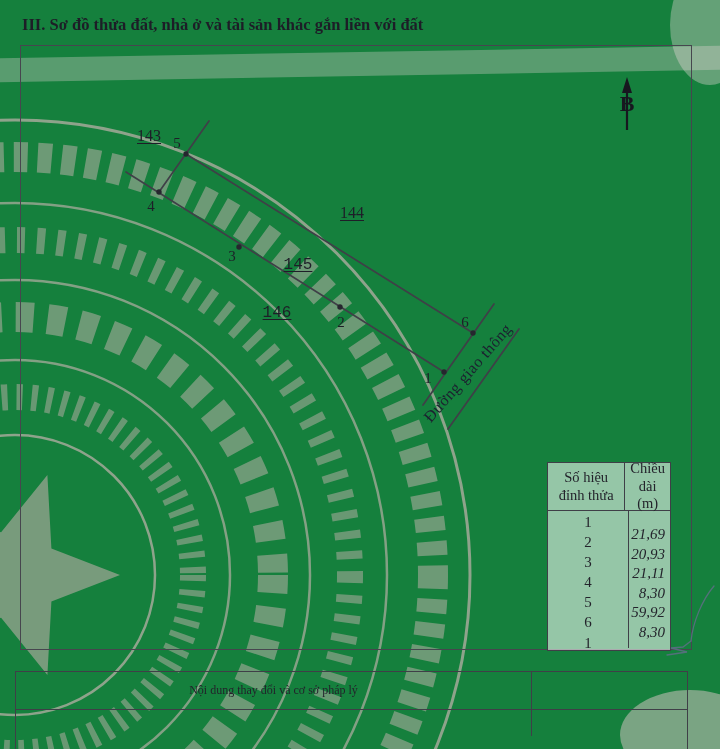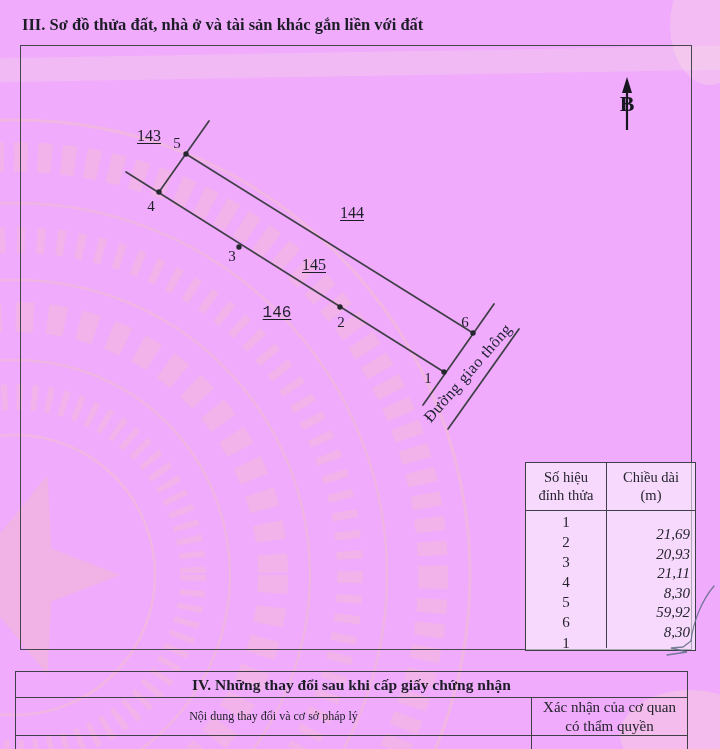--- a/index.html
+++ b/index.html
@@ -1,19 +1,19 @@
 <!DOCTYPE html>
 <html><head>
 <meta charset="utf-8">
 <style>
   * { margin:0; padding:0; box-sizing:border-box; }
   html,body { background:#ffffff; }
   .page {
     position:relative; width:720px; height:749px; overflow:hidden;
-    background:#f0abfc; color:#23232b;
+    background:#15803d; color:#23232b;
     font-family:"Liberation Serif","DejaVu Serif",serif;
   }
   .wm { position:absolute; left:0; top:0; z-index:0; pointer-events:none; }
   .pen { position:absolute; left:0; top:0; z-index:3; pointer-events:none; }
 
   .t3 {
     position:absolute; left:22px; top:15px; z-index:2;
     font-size:16.5px; font-weight:bold; white-space:nowrap; color:#1d1d27;
   }
 
@@ -31,21 +31,21 @@
   .road-lbl {
     position:absolute; transform:translate(-50%,-50%) rotate(-49deg);
     font-size:16px; color:#1c2030; white-space:nowrap; z-index:2; letter-spacing:0.5px;
   }
   .north-b {
     position:absolute; left:606px; top:58px; transform:translate(-50%,-50%);
     font-size:22px; font-weight:bold; color:#17171f; z-index:2; line-height:1;
   }
 
   
-  .vt { position:absolute; left:504px; top:416px; width:171px; height:189px;
+  .vt { position:absolute; left:526px; top:416px; width:124px; height:189px;
         border:1.6px solid #3f3f47; background:rgba(255,255,255,0.55); z-index:2; }
   .vt-head { display:flex; height:48px; border-bottom:1.6px solid #3f3f47; }
   .vt-h1, .vt-h2 {
     display:flex; align-items:center; justify-content:center; text-align:center;
     font-size:14.5px; line-height:1.2; padding:1px 5px;
   }
   .vt-h1 { width:81px; border-right:1.6px solid #3f3f47; }
   .vt-h2 { flex:1; }
   .vt-body { position:relative; height:137px; overflow:hidden; }
   .vt-col1 { position:absolute; left:0; top:0; bottom:0; width:81px;
@@ -119,21 +119,21 @@
 
     <span class="lbl" style="left:156px; top:97px;">5</span>
     <span class="lbl" style="left:130px; top:160px;">4</span>
     <span class="lbl" style="left:211px; top:210px;">3</span>
     <span class="lbl" style="left:320px; top:276px;">2</span>
     <span class="lbl" style="left:407px; top:332px;">1</span>
     <span class="lbl" style="left:444px; top:276px;">6</span>
 
     <span class="lbl parcel" style="left:128px; top:90px;">143</span>
     <span class="lbl parcel" style="left:331px; top:167px;">144</span>
-    <span class="lbl parcel" style="left:293px; top:219px;">145</span>
+    <span class="lbl parcel" style="left:277px; top:219px;font-family:Liberation Mono, monospace;">145</span>
     <span class="lbl parcel" style="left:256px; top:267px;font-family:Liberation Mono, monospace;">146</span>
 
     <span class="road-lbl" style="left:447px; top:327px;">Đường giao thông</span>
 
     <div class="vt">
       <div class="vt-head">
         <div class="vt-h1">Số hiệu đỉnh thửa</div>
         <div class="vt-h2">Chiều dài (m)</div>
       </div>
       <div class="vt-body">
@@ -152,24 +152,22 @@
           <div>21,11</div>
           <div>8,30</div>
           <div>59,92</div>
           <div>8,30</div>
         </div>
       </div>
     </div>
   </div>
 
   <div class="ct">
-    <div class="ct-title">IV. Những thay đổi sau khi cấp giấy chứng nhận</div>
     <div class="ct-row">
       <div class="ct-c1">Nội dung thay đổi và cơ sở pháp lý</div>
-      <div class="ct-c2">Xác nhận của cơ quan có thẩm quyền</div>
     </div>
     <div class="ct-row last">
       <div class="ct-c1"></div>
       <div class="ct-c2"></div>
     </div>
   </div>
 
   <svg class="pen" width="720" height="749" viewBox="0 0 720 749">
     <g fill="none" stroke="#5f6e86" stroke-width="1.3" opacity="0.85" stroke-linecap="round">
       <path d="M714,586 C702,600 693,622 691,641"></path>

